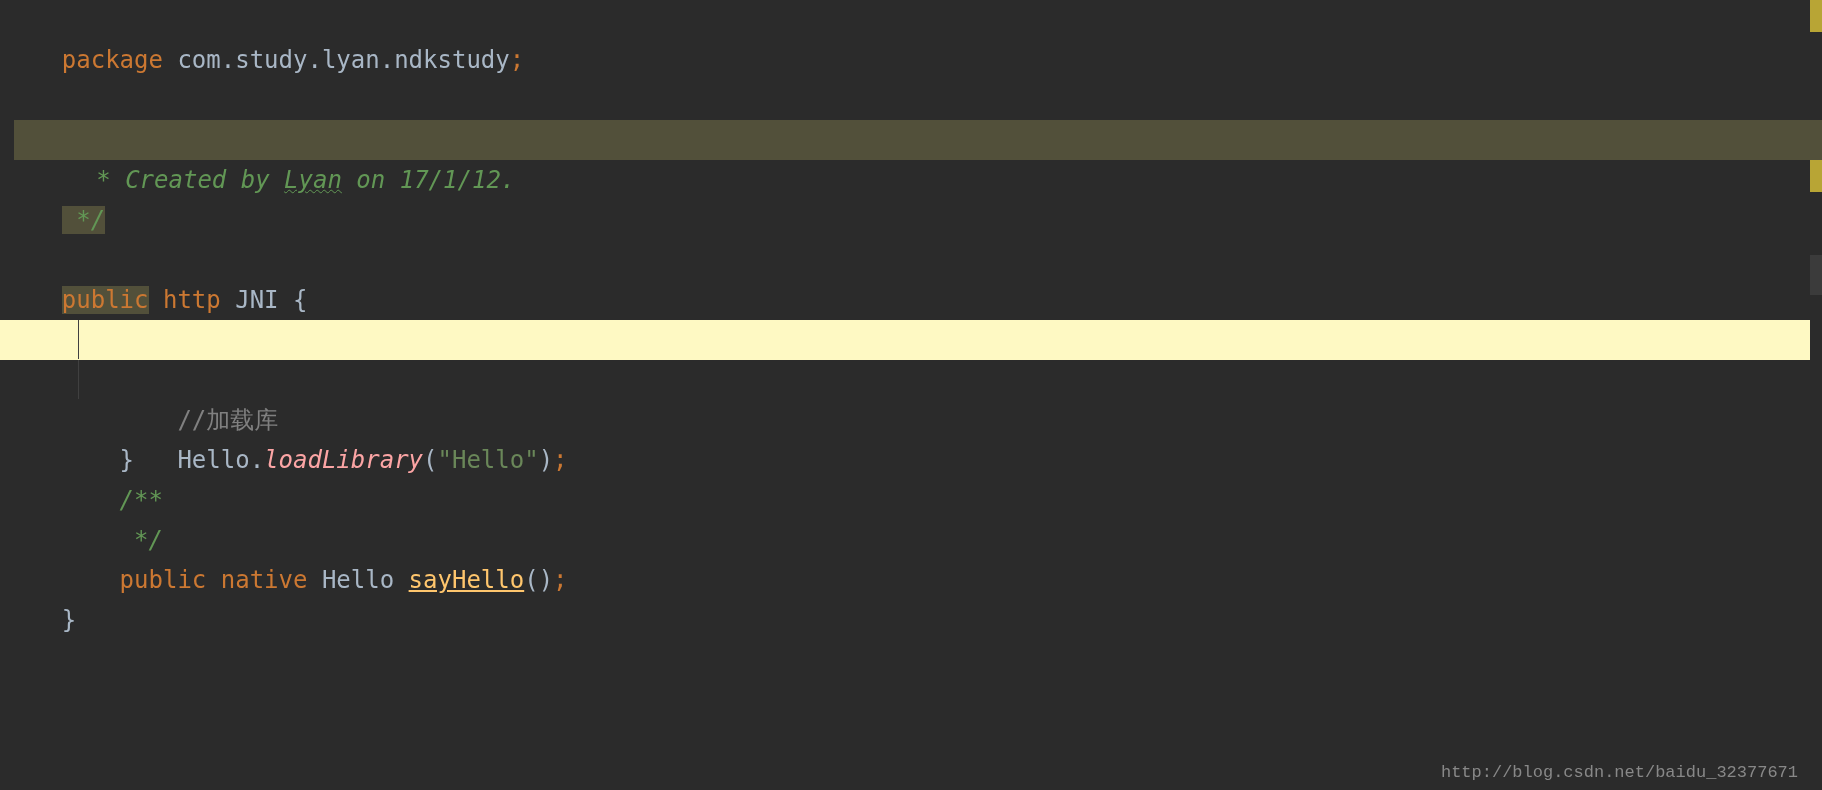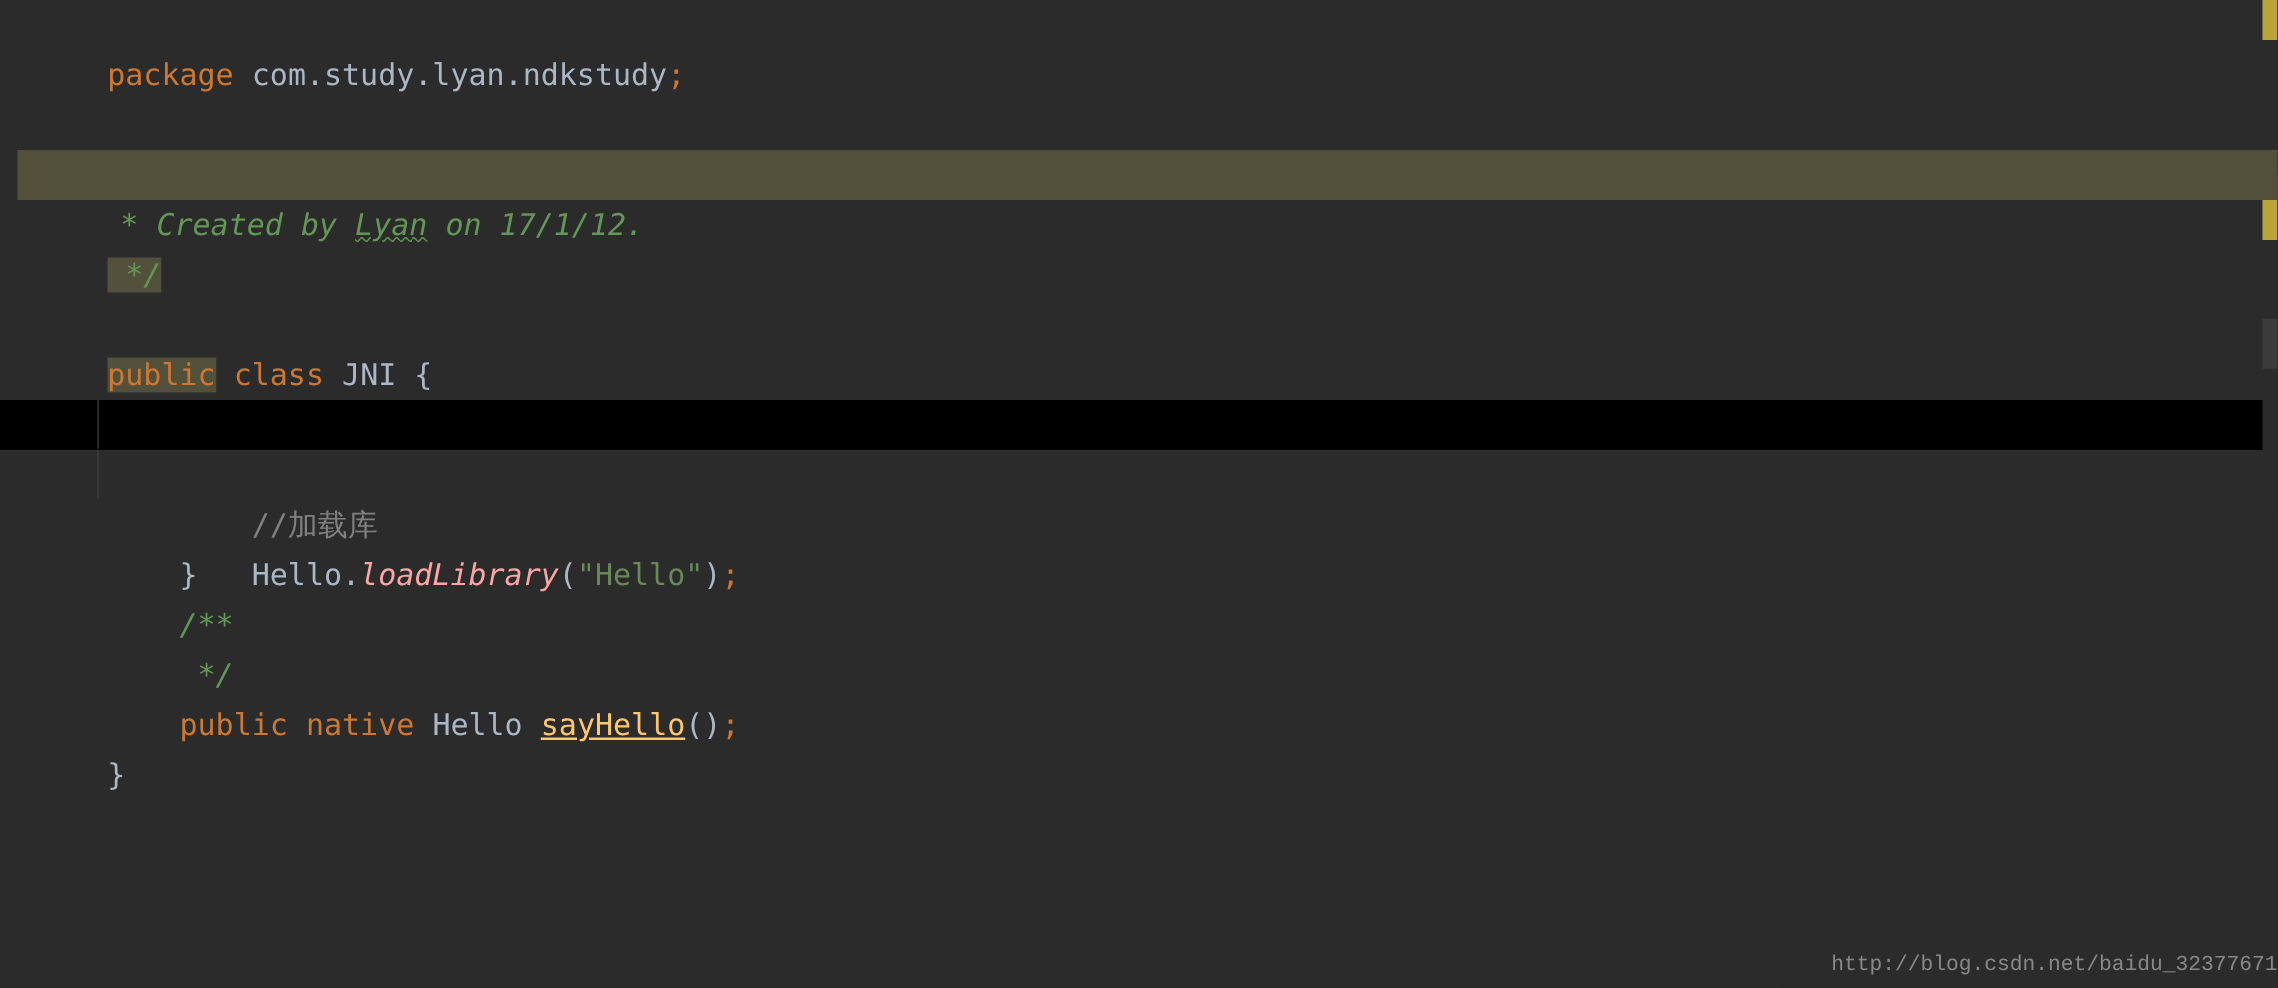--- a/index.html
+++ b/index.html
@@ -18,21 +18,21 @@
       overflow: hidden;
     }
     .editor {
       position: relative;
       width: 100%;
       height: 100%;
     }
     .line {
       height: 40px;
       line-height: 40px;
-      padding-left: 28px;
+      padding-left: 4px;
       white-space: pre;
       position: relative;
     }
     .keyword {
       color: #cc7832;
     }
     .string {
       color: #6a8759;
     }
     .comment {
@@ -59,21 +59,21 @@
     .semicolon {
       color: #cc7832;
     }
     .text {
       color: #a9b7c6;
     }
     .comment-hl {
       background-color: #52503a;
     }
     .caret-line {
-      background-color: #000000;
+      background-color: #fef9c3;
     }
     .public-hl {
       background-color: #52503a;
     }
     .right-marker {
       position: absolute;
       right: 0;
       width: 12px;
     }
     .marker-yellow {
@@ -85,21 +85,21 @@
     .bulb-icon {
       position: absolute;
       left: 24px;
       top: 327px;
       width: 20px;
       height: 24px;
     }
     .watermark {
       position: absolute;
       bottom: 8px;
-      right: 0;
+      right: 24px;
       color: #888888;
       font-size: 17px;
       font-family: 'Courier New', monospace;
     }
     .code-indent {
       position: absolute;
       left: 78px;
       top: 0;
       width: 1px;
       height: 39px;
@@ -135,21 +135,21 @@
     <span class="doc-comment"> * Created by </span><span class="doc-comment-typo">Lyan</span><span class="doc-comment"> on 17/1/12.</span>
   </div>
 
   <div class="line">
     <span class="doc-comment comment-hl"> */</span>
   </div>
 
   <div class="line"></div>
 
   <div class="line">
-    <span class="keyword public-hl">public</span><span class="keyword"> class</span><span class="text"> JNI </span><span class="text">{</span>
+    <span class="keyword public-hl">public</span><span class="keyword"> http</span><span class="text"> JNI </span><span class="text">{</span>
   </div>
 
   <div class="line">
     <span class="keyword">    static</span><span class="text"> {</span>
   </div>
 
   <div class="line caret-line" style="width:1810px;">
     <div class="code-indent"></div>
     <span class="comment">        //加载库</span>
   </div>

